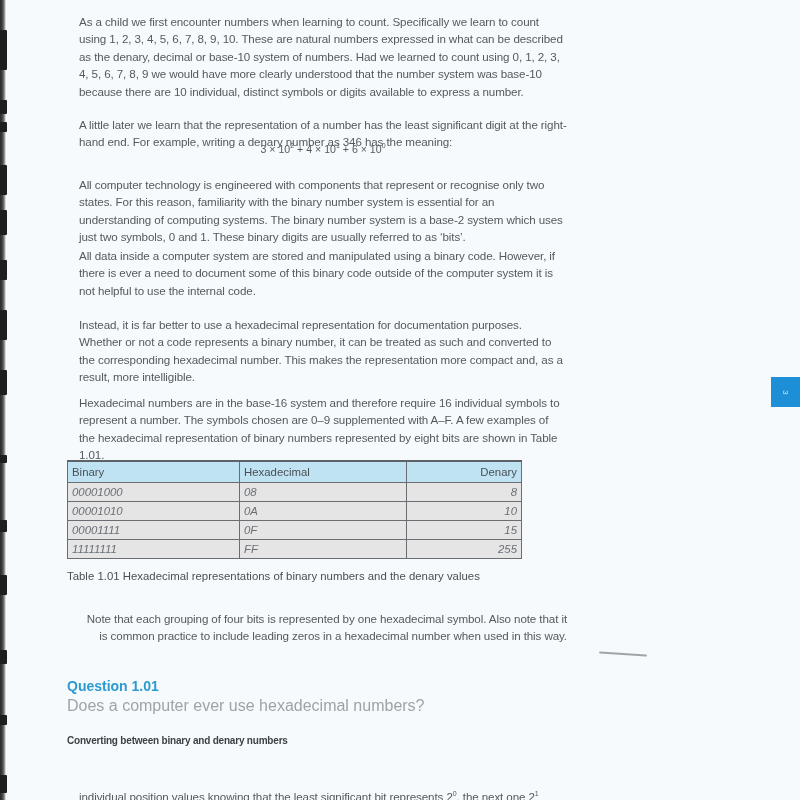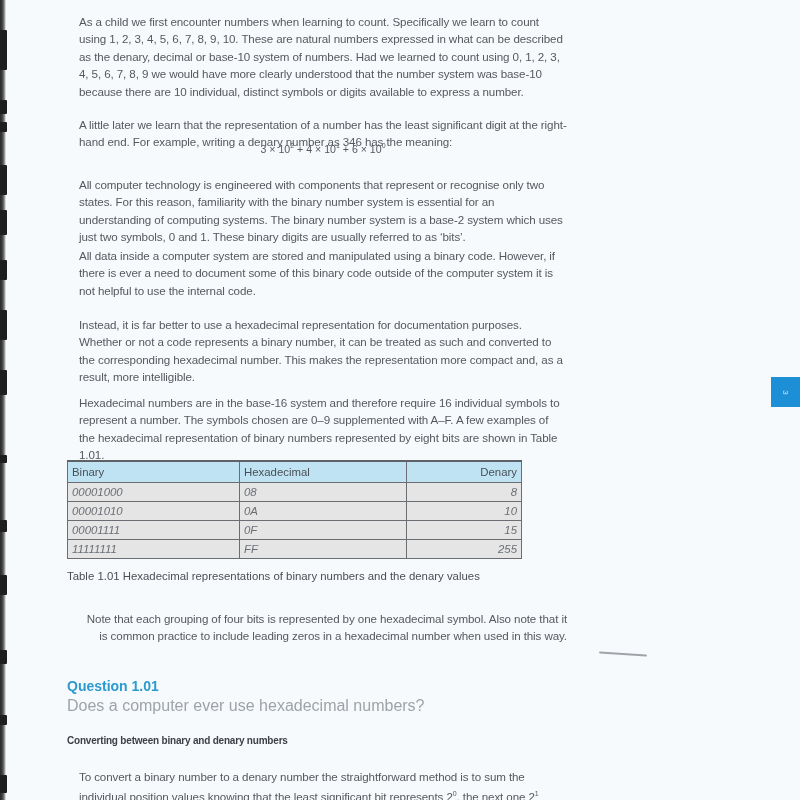--- a/index.html
+++ b/index.html
@@ -126,21 +126,21 @@
 
   <div class="caption">Table 1.01 Hexadecimal representations of binary numbers and the denary values</div>
 
   <p class="body p7">Note that each grouping of four bits is represented by one hexadecimal symbol. Also note that it is common practice to include leading zeros in a hexadecimal number when used in this way.</p>
 
   <div class="q-title">Question 1.01</div>
   <div class="q-text">Does a computer ever use hexadecimal numbers?</div>
 
   <div class="section-h">Converting between binary and denary numbers</div>
   <p class="body p8">
-    <span>To convert a binary number to a denary number the straightforward method is to sum the</span><br>
+    <br>
     <span>individual position values knowing that the least significant bit represents 2</span><sup>0</sup><span>, the next one 2</span><sup>1</sup><br>
     <span>and so on. This is illustrated by conversion of the binary number 11001 as shown in Figure 1.01</span>
   </p>
 </div>
 
 <div class="pen-mark"></div>
 
 <div class="tab-marker">
   <span>3</span>
 </div>

